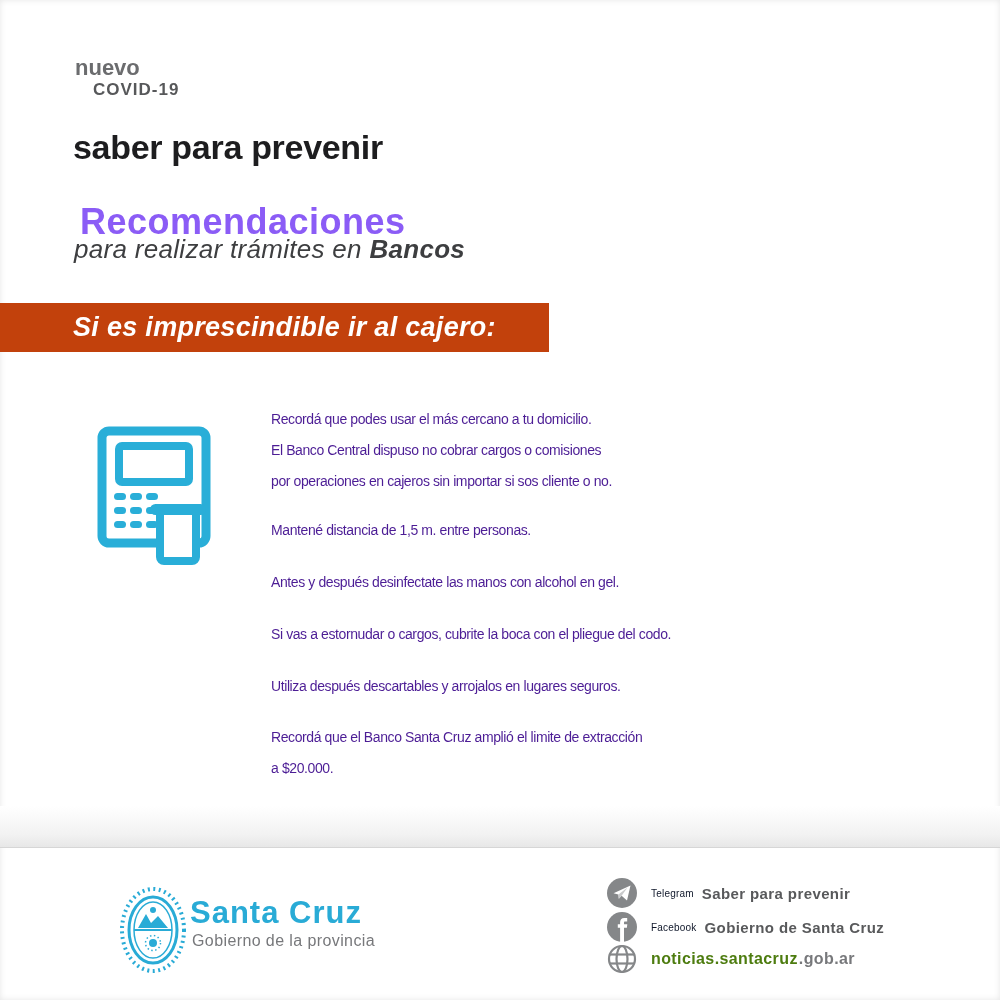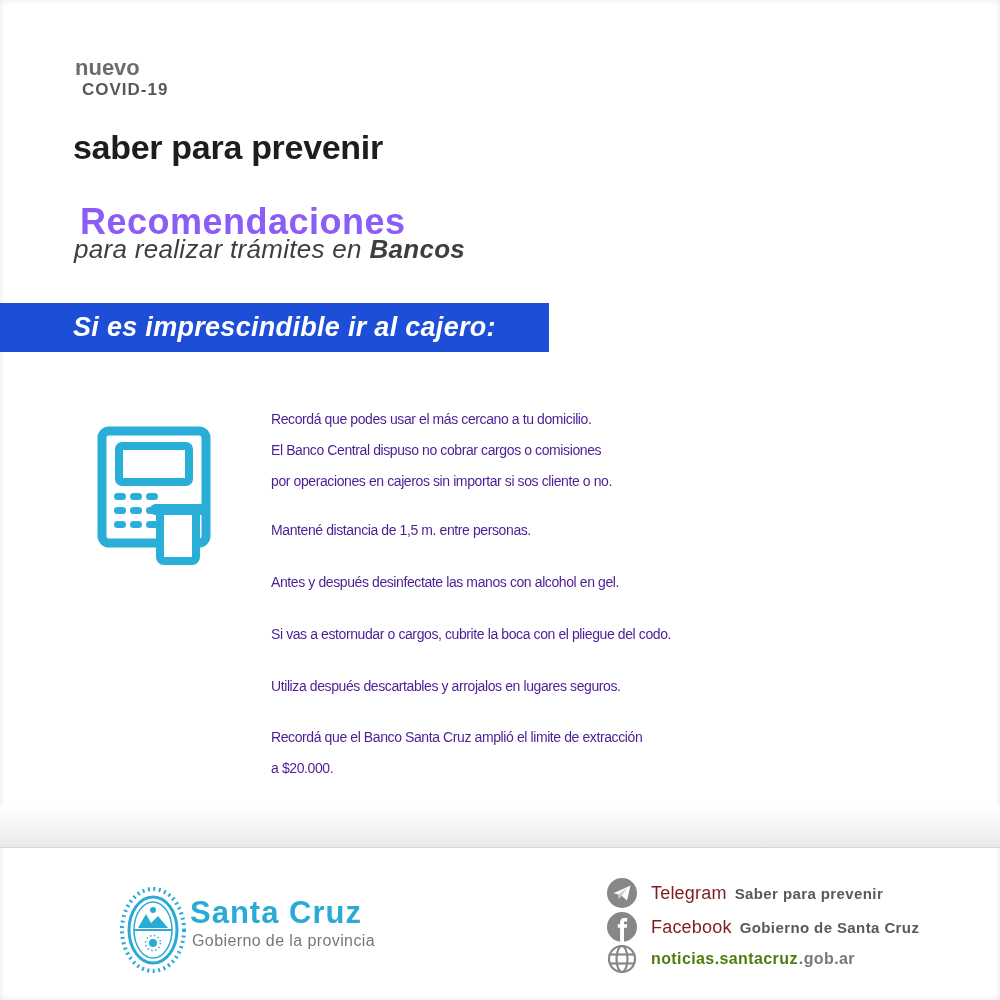--- a/index.html
+++ b/index.html
@@ -10,28 +10,28 @@
     position:relative;
     overflow:hidden;
     box-shadow:inset 0 0 6px rgba(0,0,0,0.10);
   }
   .abs{position:absolute;}
 
   
   .kicker{left:75px;top:55px;font-size:22px;font-weight:bold;color:#6b6c6e;}
   .title-row{left:72px;top:80px;display:flex;align-items:baseline;}
   .title{font-size:41px;font-weight:bold;color:#57585a;letter-spacing:-0.5px;}
-  .covid{font-size:17px;font-weight:bold;color:#57585a;margin-left:10px;letter-spacing:1px;}
+  .covid{font-size:17px;font-weight:bold;color:#57585a;margin-left:21px;letter-spacing:1px;}
   .subtitle{left:73px;top:128px;font-size:34px;font-weight:bold;color:#1d1d1f;letter-spacing:-0.3px;}
   .section-title{left:72px;top:193px;font-size:36px;font-weight:bold;color:#8b5cf6;margin:8px;letter-spacing:0.5px;}
   .section-subtitle{left:74px;top:234px;font-size:26px;font-style:italic;color:#3d3e40;letter-spacing:0.3px;}
   .section-subtitle b{font-weight:bold;}
 
   
-  .banner{left:0;top:303px;width:549px;height:49px;background:#1d4ed8;
+  .banner{left:0;top:303px;width:549px;height:49px;background:#c2410c;
           display:flex;align-items:center;}
   .banner span{margin-left:73px;color:#ffffff;font-size:27px;font-weight:bold;font-style:italic;letter-spacing:0.3px;}
 
   
   .atm{left:92px;top:421px;width:130px;height:148px;}
 
   
   .para{left:262px;width:720px;font-size:14px;line-height:31px;color:#4c1d95;
         white-space:pre-line;letter-spacing:-0.4px;margin-left:9px;}
   .p0{top:404px;} .p1{top:515px;} .p2{top:567px;} .p3{top:619px;} .p4{top:671px;} .p5{top:722px;}
@@ -39,21 +39,21 @@
   
   .divider{left:0;top:806px;width:1000px;height:41px;
            background:linear-gradient(180deg,#ffffff 0%,#f2f2f2 70%,#e7e7e7 100%);
            border-bottom:1px solid #d6d6d6;}
   .crest{left:117px;top:885px;width:72px;height:90px;}
   .logo-name{left:190px;top:895px;font-size:31px;font-weight:bold;color:#29abd6;letter-spacing:1px;text-align:center;}
   .logo-tagline{left:192px;top:932px;font-size:16px;color:#77787b;letter-spacing:0.4px;}
 
   .social-row{left:607px;height:30px;display:flex;align-items:center;gap:14px;}
   .s0{top:878px;} .s1{top:912px;} .s2{top:944px;}
-  .net-label{font-size:18px;color:#7f1d1d;margin-right:-6px;letter-spacing:0.2px;}
+  .net-label{font-size:10px;color:#0f172a;margin-right:-6px;letter-spacing:0.2px;}
   .net-value{font-size:15px;font-weight:bold;color:#58595b;letter-spacing:0.4px;}
   .url-main{font-size:16px;font-weight:bold;color:#4d7c0f;letter-spacing:0.4px;}
   .url-rest{font-size:16px;font-weight:bold;color:#77787b;letter-spacing:0.4px;}
   .sicon{width:30px;height:30px;flex:0 0 30px;}
 </style>
 </head>
 <body>
 
 <div>
 

